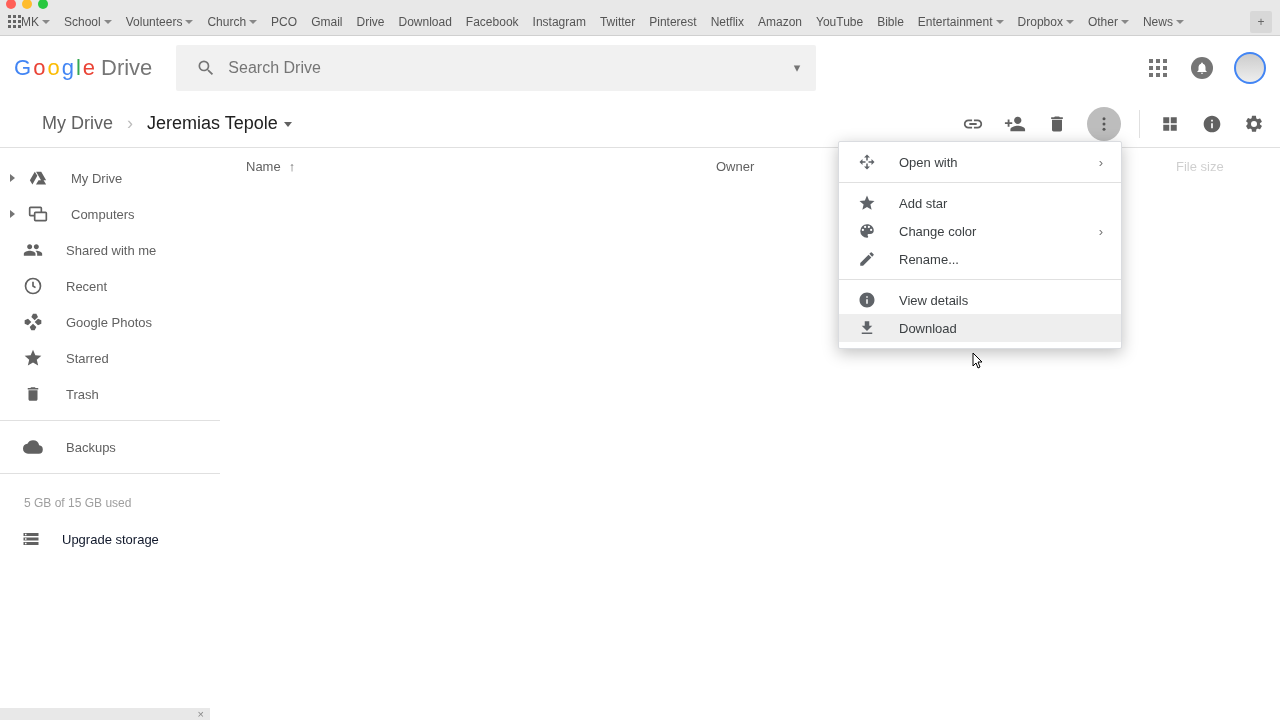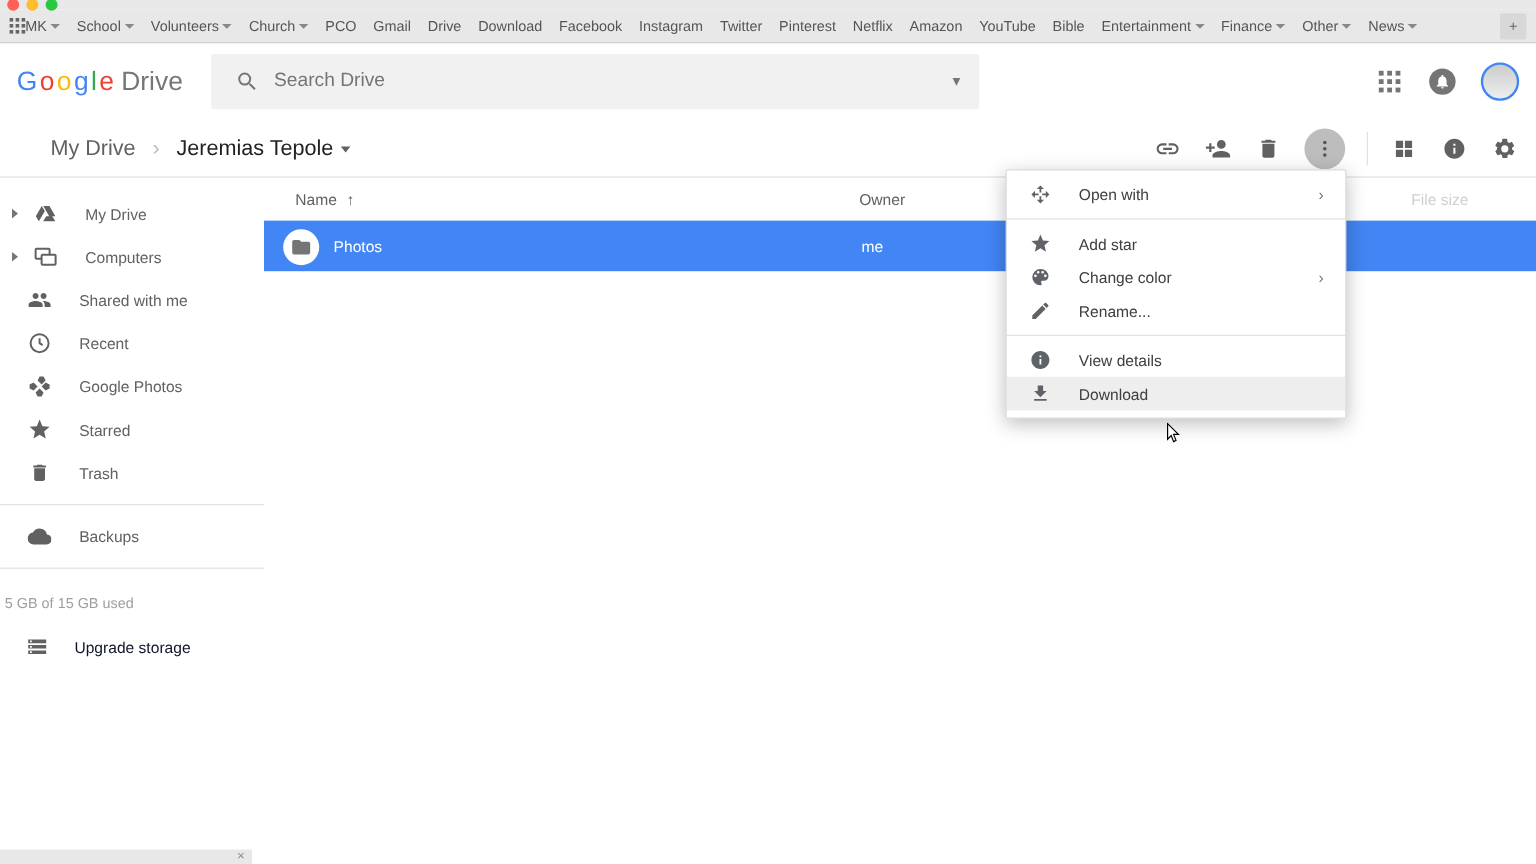--- a/index.html
+++ b/index.html
@@ -48,21 +48,21 @@
 .tb-icn.circle-active{width:34px;height:34px;border-radius:50%;background:#bdbdbd;color:#555}
 .tb-divider{width:1px;height:28px;background:#e0e0e0}
 
 
 .main{display:flex;height:calc(100% - 148px)}
 .sidebar{width:220px;border-right:none;display:flex;flex-direction:column;padding-top:12px}
 .sb-item{display:flex;align-items:center;height:36px;padding-left:22px;gap:22px;color:#616161;cursor:pointer;font-size:13px}
 .sb-item .tri{width:0;height:0;border-top:4px solid transparent;border-bottom:4px solid transparent;border-left:5px solid #757575;margin-left:-12px;margin-right:-10px}
 .sb-item .icn{width:22px;display:flex;justify-content:center;color:#616161}
 .sb-sep{height:1px;background:#e0e0e0;margin:8px 0}
-.sb-storage{padding:14px 4px;color:#9e9e9e;font-size:12px}
+.sb-storage{padding:14px 24px;color:#9e9e9e;font-size:12px}
 .sb-upgrade{display:flex;align-items:center;gap:22px;padding:6px 22px;color:#0f172a;font-size:13px;cursor:pointer}
 
 
 .content{flex:1;position:relative}
 .col-headers{display:flex;height:36px;align-items:center;color:#616161;font-size:13px;padding:0 26px}
 .col-name{flex:0 0 470px;display:flex;align-items:center;gap:8px}
 .col-owner{flex:0 0 260px}
 .col-mod{flex:0 0 200px}
 .col-size{flex:1}
 .sort-arrow{color:#616161}
@@ -162,21 +162,21 @@
         <span>YouTube</span>
       </div>
       <div class="bm">
         <span>Bible</span>
       </div>
       <div class="bm">
         <span>Entertainment</span>
         <span class="chev-down"></span>
       </div>
       <div class="bm">
-        <span>Finance</span>
+        <span>Dropbox</span>
         <span class="chev-down"></span>
       </div>
       <div class="bm">
         <span>Other</span>
         <span class="chev-down"></span>
       </div>
       <div class="bm">
         <span>News</span>
         <span class="chev-down"></span>
       </div>
@@ -372,29 +372,20 @@
   <div class="content">
     <div class="col-headers">
       <div class="col-name">
           <span>Name</span>
           <span class="sort-arrow">↑</span>
         </div>
       <div class="col-owner">Owner</div>
       <div class="col-mod" style="opacity:0.3">Last modified</div>
       <div class="col-size" style="opacity:0.3">File size</div>
     </div>
-    <div class="file-row">
-      <div class="foldericon">
-          <svg width="18" height="18" viewBox="0 0 24 24" fill="#757575">
-            <path d="M10 4H4c-1.1 0-2 .9-2 2v12c0 1.1.9 2 2 2h16c1.1 0 2-.9 2-2V8c0-1.1-.9-2-2-2h-8l-2-2z"></path>
-          </svg>
-        </div>
-      <div class="fname">Photos</div>
-      <div class="fowner">me</div>
-    </div>
   </div>
 </div>
 
 <div class="context-menu" id="context-menu">
     <div class="cm-item">
       <span class="icn">
         <svg width="18" height="18" viewBox="0 0 24 24" fill="#5f6368">
           <path d="M12 2l-4 4h3v4h2V6h3l-4-4zM2 12l4-4v3h4v2H6v3l-4-4zm20 0l-4 4v-3h-4v-2h4V8l4 4zm-10 10l4-4h-3v-4h-2v4H8l4 4z"></path>
         </svg>
       </span>

